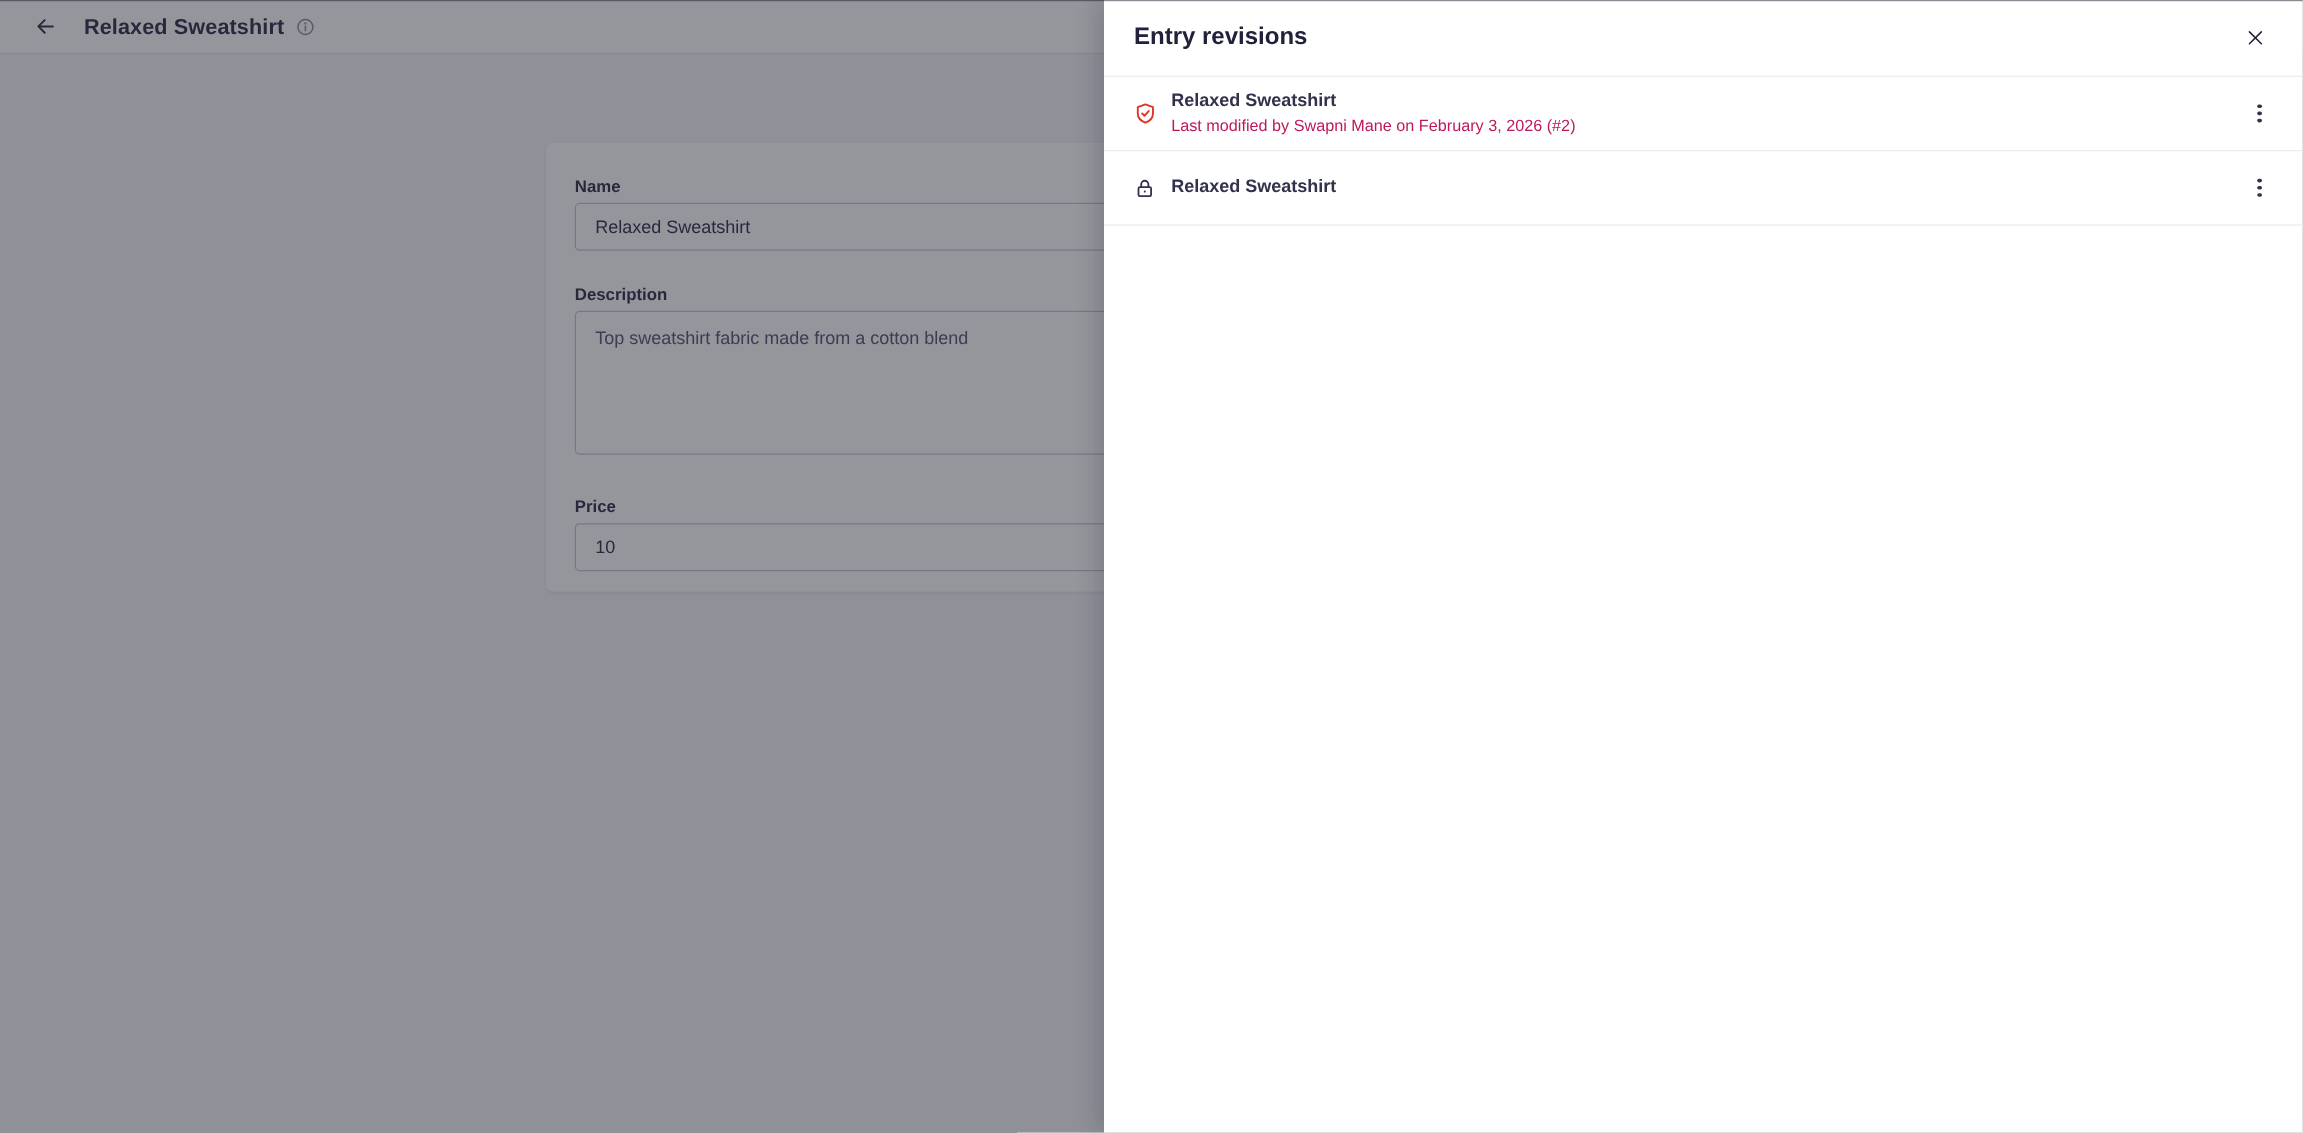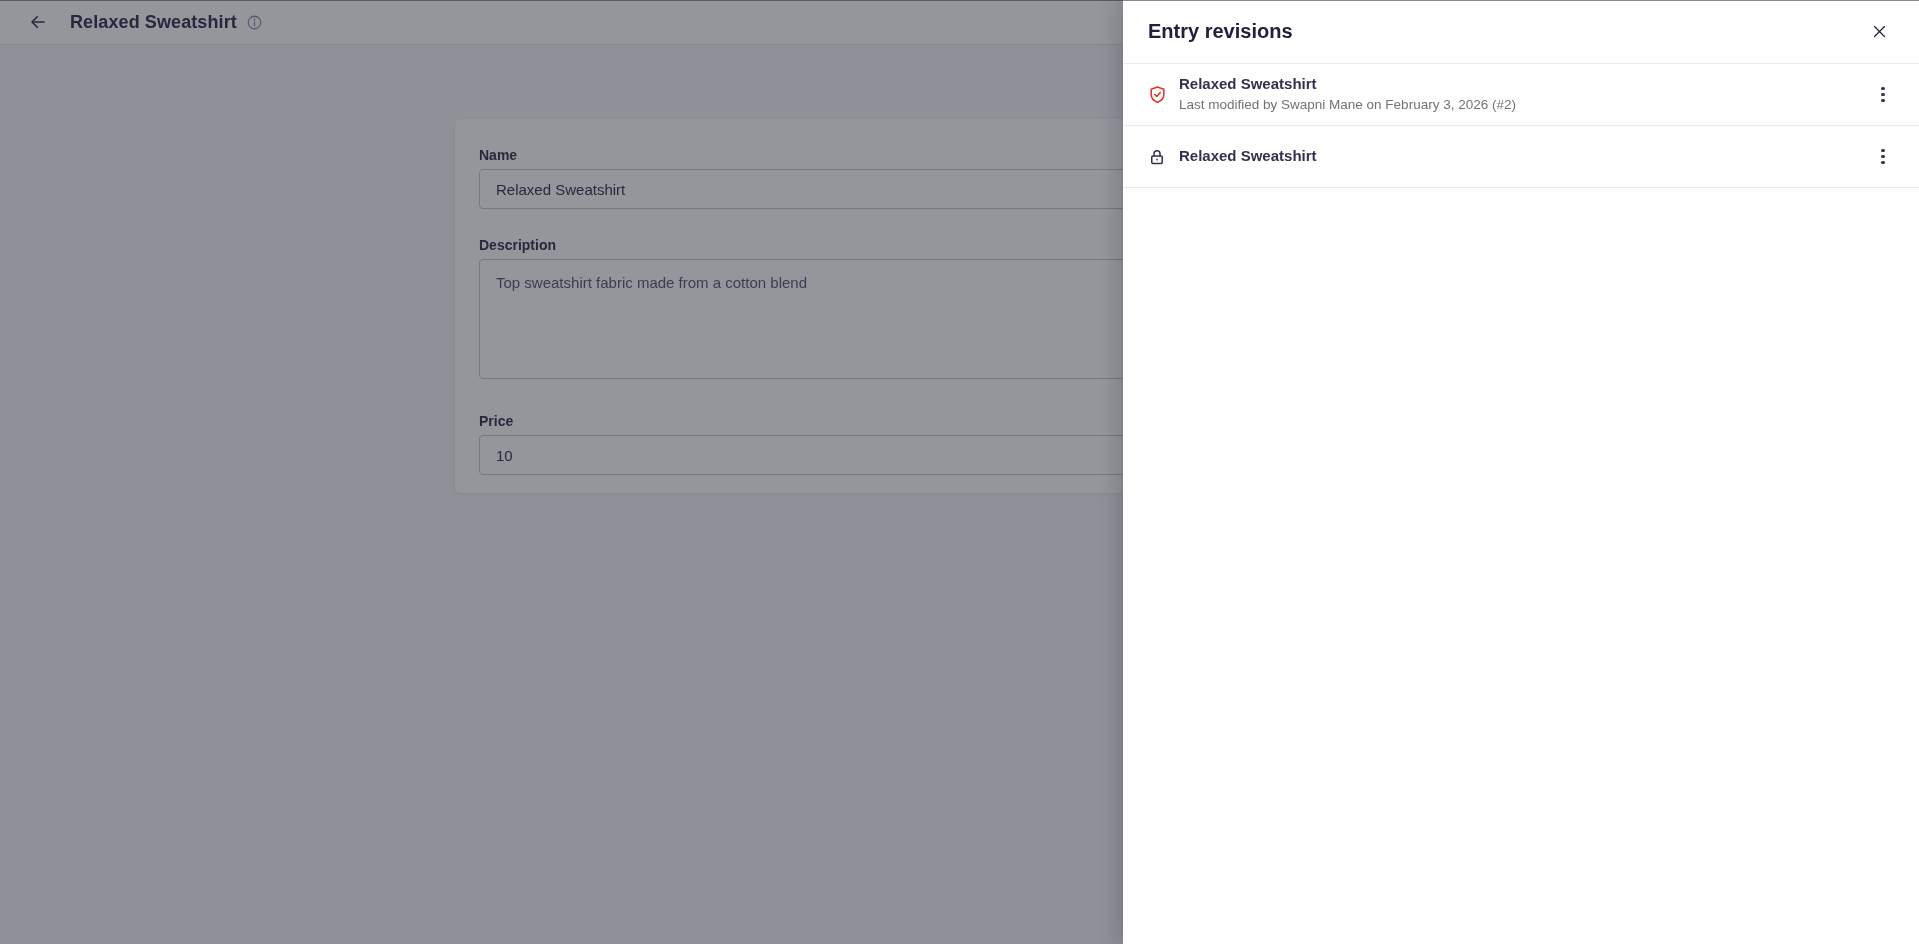--- a/index.html
+++ b/index.html
@@ -76,21 +76,21 @@
   
   .backdrop {
     position: absolute; inset: 0;
     background: rgba(30, 30, 44, 0.47);
     z-index: 5;
   }
 
   
   .drawer {
     position: absolute; top: 0; right: 0; bottom: 0;
-    width: 796px;
+    width: 999px;
     background: #ffffff;
     z-index: 10;
     box-shadow: -6px 0 18px rgba(20,20,35,0.18);
     display: flex; flex-direction: column;
   }
   .drawer-header {
     height: 64px; flex: 0 0 64px;
     display: flex; align-items: center; justify-content: space-between;
     padding: 0 24px 0 25px;
     border-bottom: 1px solid #eaeaef;
@@ -116,21 +116,21 @@
     width: 20px; height: 20px; flex: 0 0 20px;
     display: flex; align-items: center; justify-content: center;
     margin-right: 12px;
   }
   .revision-texts { flex: 1; min-width: 0; }
   .revision-title {
     font-size: 15px; font-weight: 700; color: #32324d;
     line-height: 1.25;
   }
   .revision-meta {
-    font-size: 13.5px; font-weight: 400; color: #737373;
+    font-size: 13.5px; font-weight: 400; color: #be185d;
     margin-top: 3px; line-height: 1.25;
   }
   .kebab-btn {
     width: 32px; height: 32px; flex: 0 0 32px;
     display: flex; align-items: center; justify-content: center;
     background: transparent; border: none; cursor: pointer; border-radius: 4px;
   }
   .kebab-dots { display: flex; flex-direction: column; gap: 2.5px; }
   .kebab-dots span {
     width: 3.5px; height: 3.5px; border-radius: 50%;

